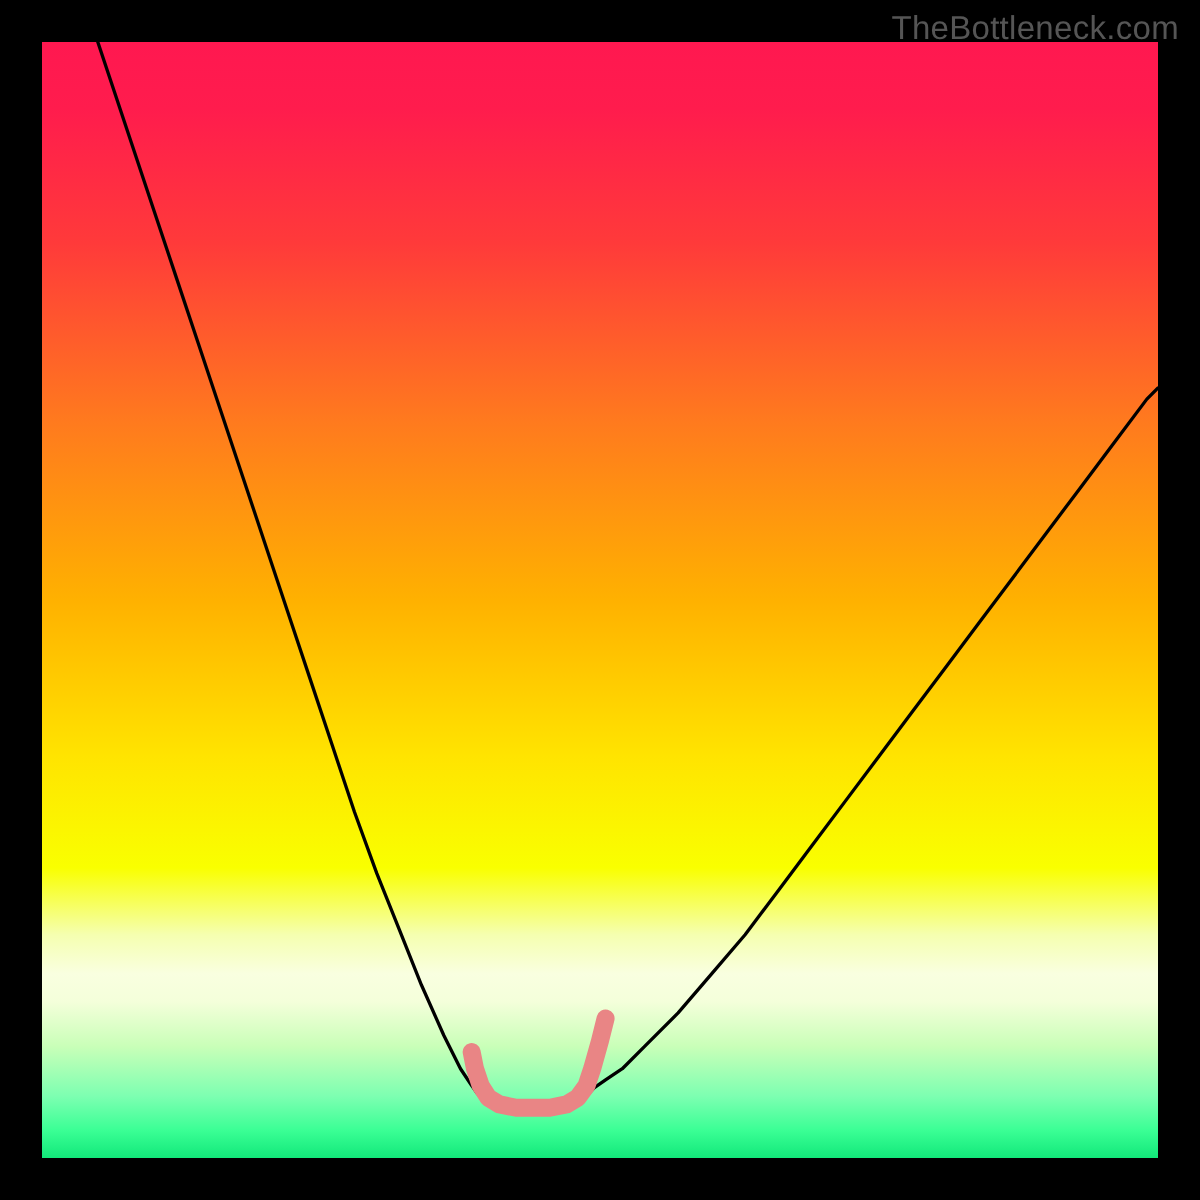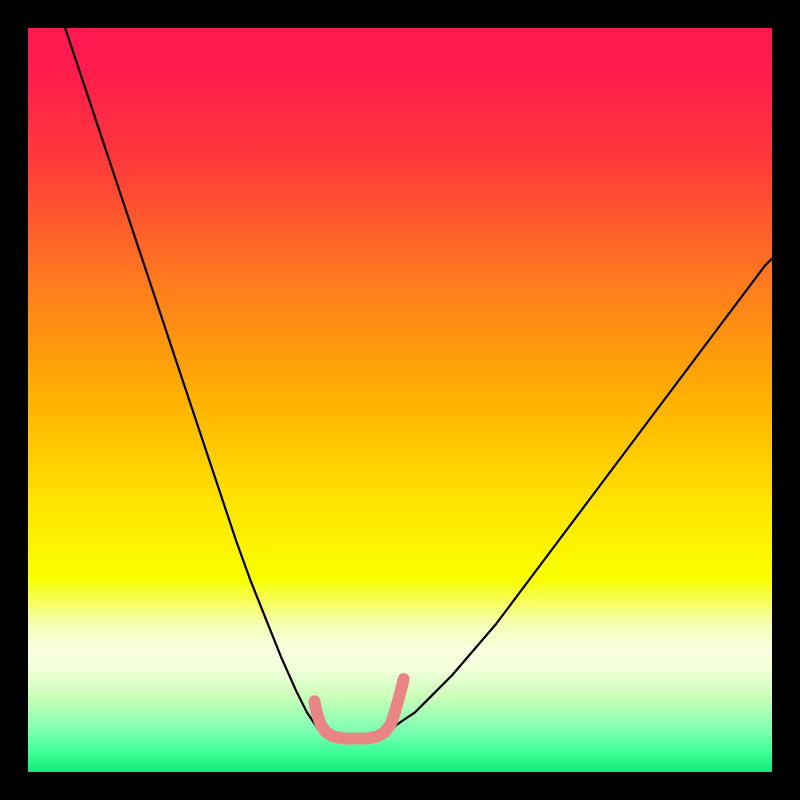--- a/index.html
+++ b/index.html
@@ -61,14 +61,15 @@
       </defs>
       <rect class="gradient-bg" x="0" y="0" width="744" height="744" fill="url(#bg-grad)"></rect>
       <g id="series-group">
           <path d="M37.20 0.00 L44.64 22.32 L59.52 66.96 L74.40 111.60 L89.28 156.24 L104.16 200.88 L119.04 245.52 L133.92 290.16 L148.80 334.80 L163.68 379.44 L178.56 424.08 L193.44 468.72 L208.32 513.36 L223.20 554.28 L238.08 591.48 L252.96 628.68 L267.84 662.16 L279.00 684.48 L286.44 695.64 L290.16 700.85 L293.88 704.57" fill="none" stroke="#000000" stroke-width="2.2" stroke-linecap="round" stroke-linejoin="round"></path>
           <path d="M360.84 704.57 L364.56 700.85 L368.28 697.13 L375.72 691.92 L386.88 684.48 L401.76 669.60 L424.08 647.28 L446.40 621.24 L468.72 595.20 L491.04 565.44 L513.36 535.68 L535.68 505.92 L558.00 476.16 L580.32 446.40 L602.64 416.64 L624.96 386.88 L647.28 357.12 L669.60 327.36 L691.92 297.60 L714.24 267.84 L736.56 238.08 L744.00 230.64" fill="none" stroke="#000000" stroke-width="2.2" stroke-linecap="round" stroke-linejoin="round"></path>
           <path d="M286.44 673.32 L288.67 684.48 L292.39 695.64 L297.60 703.82 L305.04 708.29 L316.20 710.52 L327.36 710.52 L338.52 710.52 L349.68 708.29 L357.12 703.82 L363.07 695.64 L366.79 684.48 L372.00 665.88 L375.72 651.00" fill="none" stroke="#e98585" stroke-width="12" stroke-linecap="round" stroke-linejoin="round"></path>
         </g>
     </svg>
   </div>
 
+  <div class="watermark">TheBottleneck.com</div>
 
 </div>
 
 </body></html>

